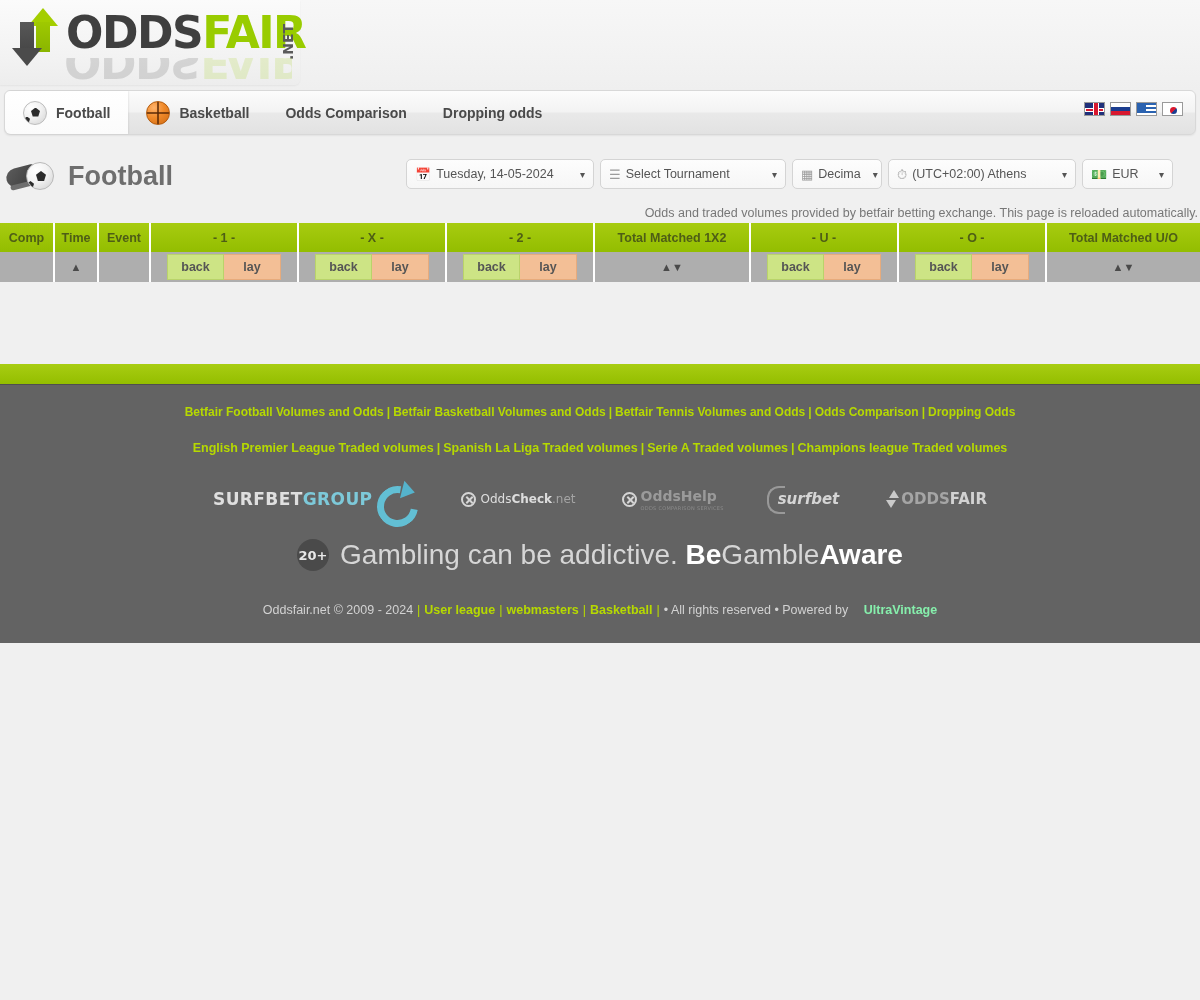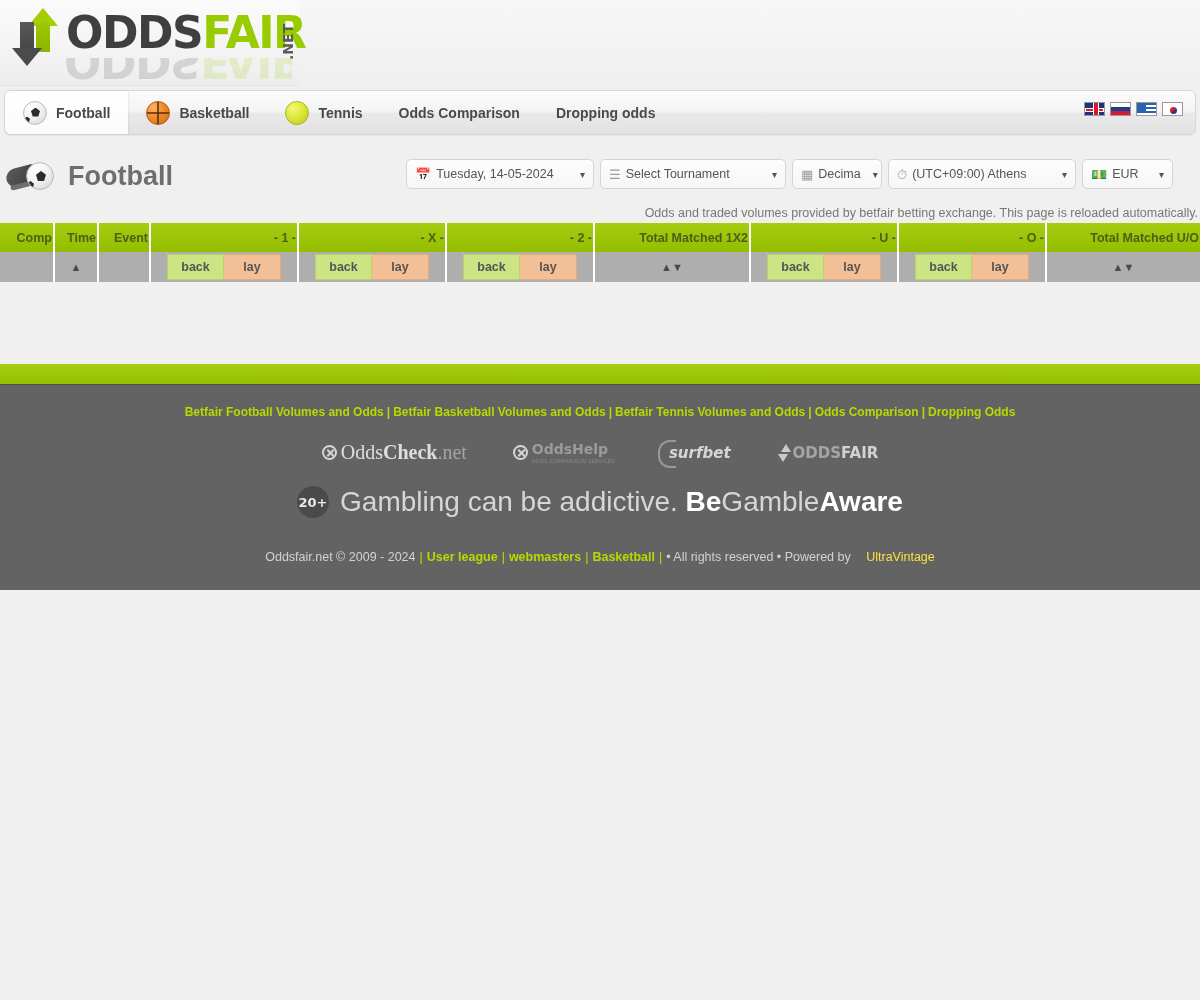--- a/index.html
+++ b/index.html
@@ -336,21 +336,21 @@
     border-collapse: collapse;
     table-layout: fixed;
   }
   .odds-table th {
     background: linear-gradient(to bottom, #a7cc10 0%, #93bd00 100%);
     color: #4e5e16;
     font-size: 12.5px;
     font-weight: bold;
     height: 29px;
     border-right: 2px solid #ffffff;
-    text-align: right;
+    text-align: center;
     white-space: nowrap;
   }
   .odds-table th:last-child { border-right: none; }
   .odds-table td {
     background: #aeaeae;
     height: 30px;
     border-right: 2px solid #ffffff;
     padding: 0;
     vertical-align: middle;
   }
@@ -459,21 +459,21 @@
     flex: 0 0 auto;
   }
   .x-circle::before, .x-circle::after {
     content: "";
     position: absolute; left: 2px; top: 5px;
     width: 9px; height: 2px;
     background: #dcdcdc;
   }
   .x-circle::before { transform: rotate(45deg); }
   .x-circle::after  { transform: rotate(-45deg); }
-  .pl-oc { font-size: 20px; color: #e4e4e4; font-family: Liberation Serif, serif; }
+  .pl-oc { font-size: 12px; color: #e4e4e4; }
   .pl-oc b { font-weight: bold; }
   .pl-oc .net { color: #a8a8a8; }
   .pl-oh-wrap { display: flex; flex-direction: column; }
   .pl-oh { font-size: 14px; color: #9e9e9e; font-weight: bold; }
   .pl-oh-sub { font-size: 5px; color: #8e8e8e; letter-spacing: 0.3px; margin-top: 1px; }
   .pl-sb {
     font-size: 15px; font-style: italic; font-weight: bold;
     color: #dcdcdc;
     border: 0;
     position: relative;
@@ -534,21 +534,21 @@
   }
   .gamble-txt { font-size: 28px; color: #d6d6d6; }
   .gamble-txt b { color: #ffffff; }
 
   .copyright {
     text-align: center;
     font-size: 12.5px;
     color: #d2d2d2;
   }
   .copyright a { color: #b6d900; text-decoration: none; font-weight: bold; cursor: pointer; }
-  .copyright a.ultra { color: #fde047; font-weight: normal; margin-left: 12px; }
+  .copyright a.ultra { color: #86efac; font-weight: bold; margin-left: 12px; }
   .copyright .bar { color: #b6d900; margin: 0 4px; }
 
   .page-rest { background: #f0f0f0; height: 330px; }
 </style>
 </head>
 <body>
 
 <div class="header">
   <div class="logo-plate"></div>
   <div class="logo-wrap">
@@ -572,24 +572,20 @@
 <div class="navbar">
   <div class="nav-item active">
     <span class="nav-icon icon-football"></span>
     <span>Football</span>
   </div>
   <div class="nav-item">
     <span class="nav-icon icon-basketball"></span>
     <span>Basketball</span>
   </div>
   <div class="nav-item">
-    <span class="nav-icon icon-tennis"></span>
-    <span>Tennis</span>
-  </div>
-  <div class="nav-item">
     <span>Odds Comparison</span>
   </div>
   <div class="nav-item">
     <span>Dropping odds</span>
   </div>
   <div class="nav-flags">
     <span class="flag flag-uk"></span>
     <span class="flag flag-ru"></span>
     <span class="flag flag-gr"></span>
     <span class="flag flag-kr"></span>
@@ -614,21 +610,21 @@
       <span>Select Tournament</span>
       <span class="caret">▾</span>
     </div>
     <div class="sel sel-odds">
       <span class="glyph">▦</span>
       <span>Decima</span>
       <span class="caret">▾</span>
     </div>
     <div class="sel sel-tz">
       <span class="glyph">⏱</span>
-      <span>(UTC+09:00) Athens</span>
+      <span>(UTC+02:00) Athens</span>
       <span class="caret">▾</span>
     </div>
     <div class="sel sel-cur">
       <span class="glyph">💵</span>
       <span>EUR</span>
       <span class="caret">▾</span>
     </div>
   </div>
 </div>
 
@@ -716,22 +712,29 @@
 
 <div class="mid-space"></div>
 <div class="green-bar"></div>
 
 <div class="footer">
 
   <div class="f-links">
     <a>Betfair Football Volumes and Odds</a><span class="f-sep">|</span><a>Betfair Basketball Volumes and Odds</a><span class="f-sep">|</span><a>Betfair Tennis Volumes and Odds</a><span class="f-sep">|</span><a>Odds Comparison</a><span class="f-sep">|</span><a>Dropping Odds</a>
   </div>
 
+  <div class="f-links2">
+    <a>English Premier League Traded volumes</a><span class="f-sep">|</span><a>Spanish La Liga Traded volumes</a><span class="f-sep">|</span><a>Serie A Traded volumes</a><span class="f-sep">|</span><a>Champions league Traded volumes</a>
+  </div>
 
   <div class="partners">
+    <div class="p-logo">
+      <span class="pl-surf"><span class="a">SURFBET</span><span class="b">GROUP</span></span>
+      <span class="pl-swirl"></span>
+    </div>
 
     <div class="p-logo">
       <span class="x-circle"></span>
       <span class="pl-oc"><span>Odds</span><b>Check</b><span class="net">.net</span></span>
     </div>
 
     <div class="p-logo">
       <span class="x-circle"></span>
       <span class="pl-oh-wrap">
         <span class="pl-oh"><span>Odds</span><span>Help</span></span>

